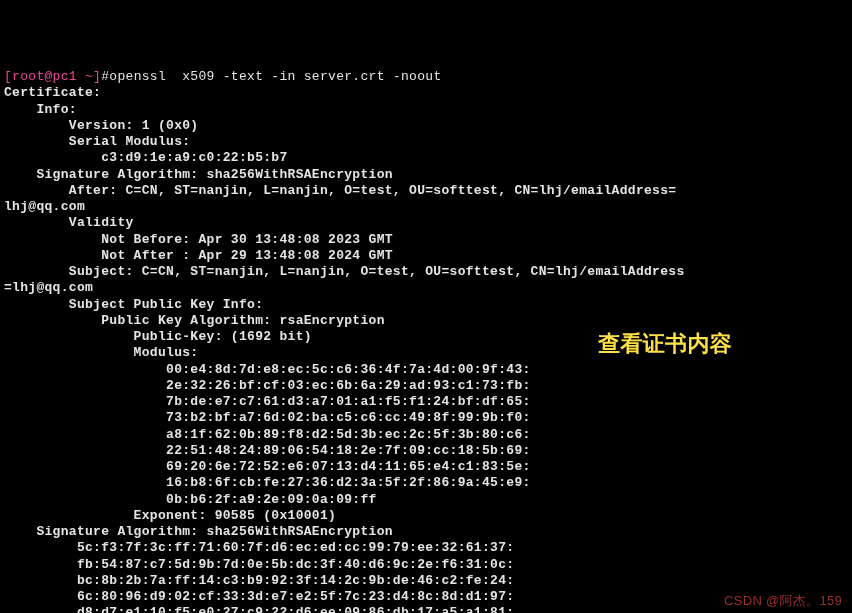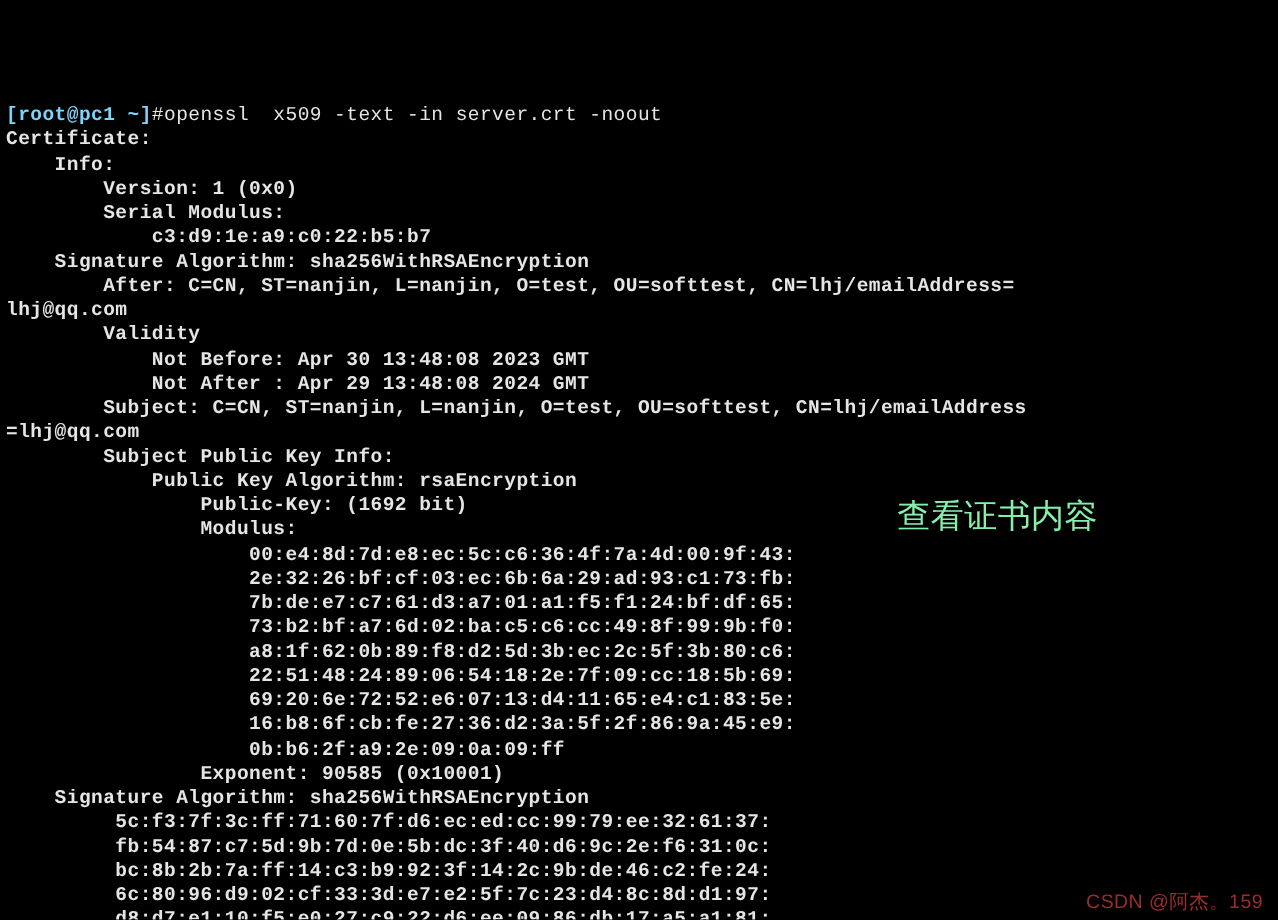--- a/index.html
+++ b/index.html
@@ -15,40 +15,40 @@
       color: #e5e5e5;
       padding: 4px;
       width: 852px;
       height: 613px;
       overflow: hidden;
       position: relative;
       white-space: pre;
       letter-spacing: 0.3px;
     }
     .prompt-green {
-      color: #7dd3fc;
-      font-weight: bold;
+      color: #ec4899;
+      font-weight: normal;
     }
     .prompt-white {
       color: #e5e5e5;
     }
     .cmd {
       color: #e5e5e5;
       text-align: right;
     }
     .output {
       color: #e5e5e5;
       font-weight: bold;
     }
     .annotation {
       position: absolute;
-      color: #86efac;
+      color: #fde047;
       font-family: "Microsoft YaHei", "SimSun", sans-serif;
       font-size: 22px;
-      font-weight: normal;
+      font-weight: bold;
       right: 120px;
       top: 330px;
       white-space: nowrap;
     }
     .watermark {
       position: absolute;
       right: 10px;
       bottom: 4px;
       color: #ef4444;
       font-family: Arial, sans-serif;

